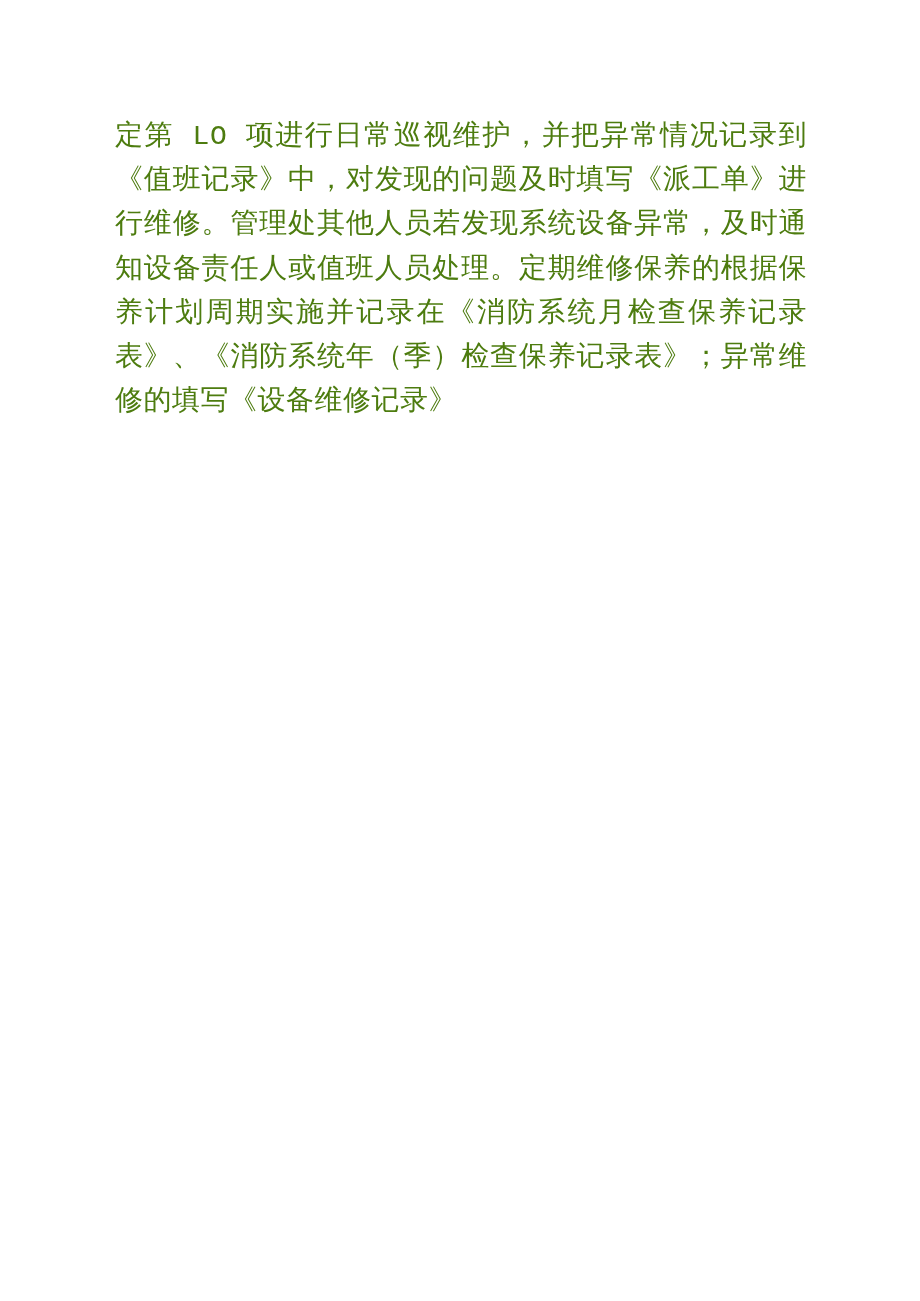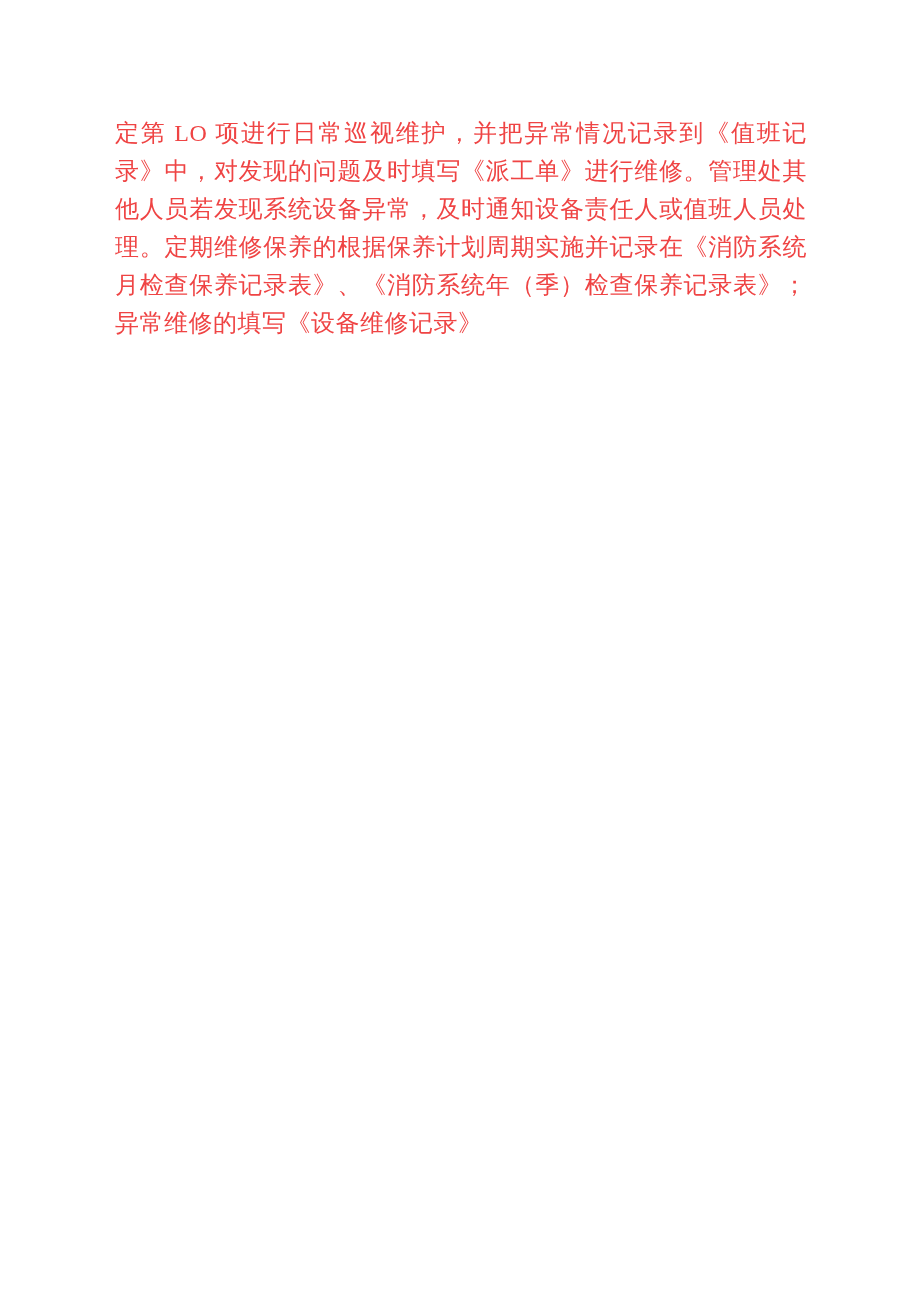--- a/index.html
+++ b/index.html
@@ -8,23 +8,24 @@
       box-sizing: border-box;
     }
     body {
       width: 920px;
       height: 1301px;
       background: #ffffff;
       font-family: "SimSun", "宋体", serif;
       padding: 115px 113px 0 115px;
     }
     .document-text {
-      font-size: 24px;
+      font-size: 28px;
       line-height: 1.58;
-      color: #ef4444;
+      color: #4d7c0f;
       text-align: justify;
       letter-spacing: 0.5px;
+      font-family: Liberation Mono, monospace;
     }
   </style>
 </head>
 <body>
 
 <div class="document-text">定第 LO 项进行日常巡视维护，并把异常情况记录到《值班记录》中，对发现的问题及时填写《派工单》进行维修。管理处其他人员若发现系统设备异常，及时通知设备责任人或值班人员处理。定期维修保养的根据保养计划周期实施并记录在《消防系统月检查保养记录表》、《消防系统年（季）检查保养记录表》；异常维修的填写《设备维修记录》</div>
 
 </body></html>

